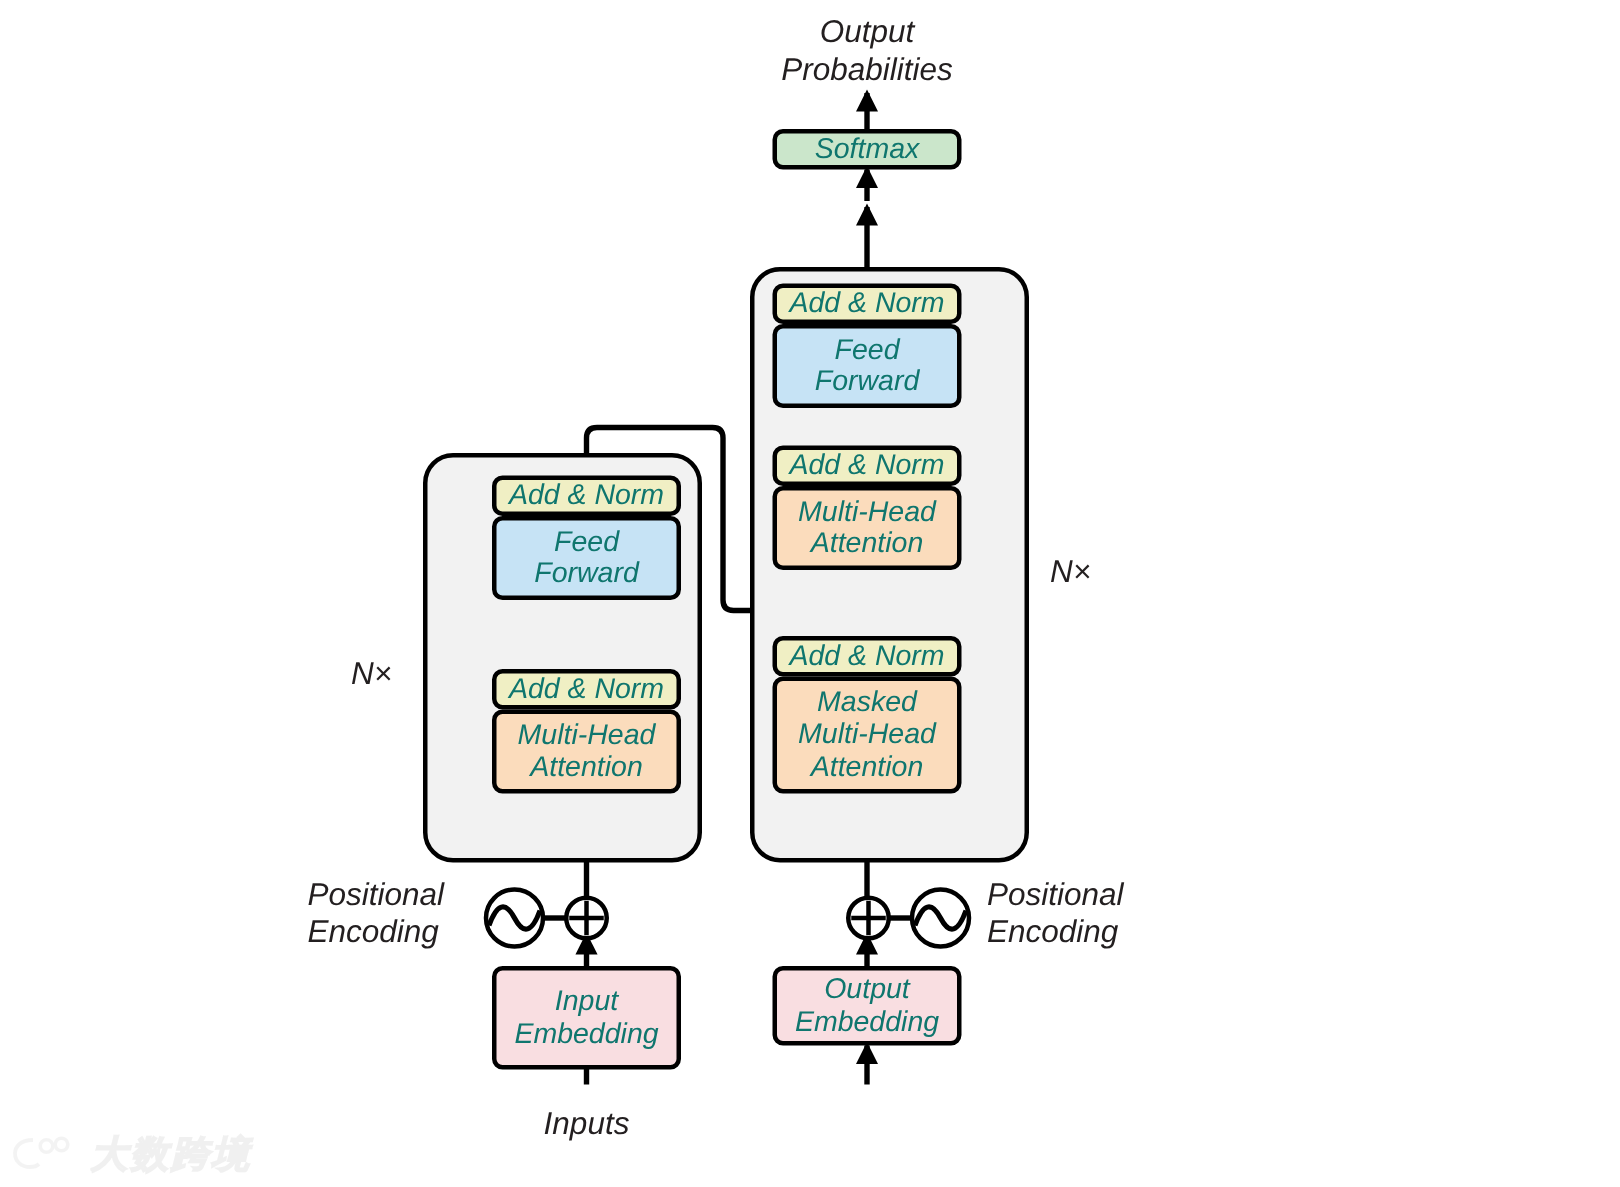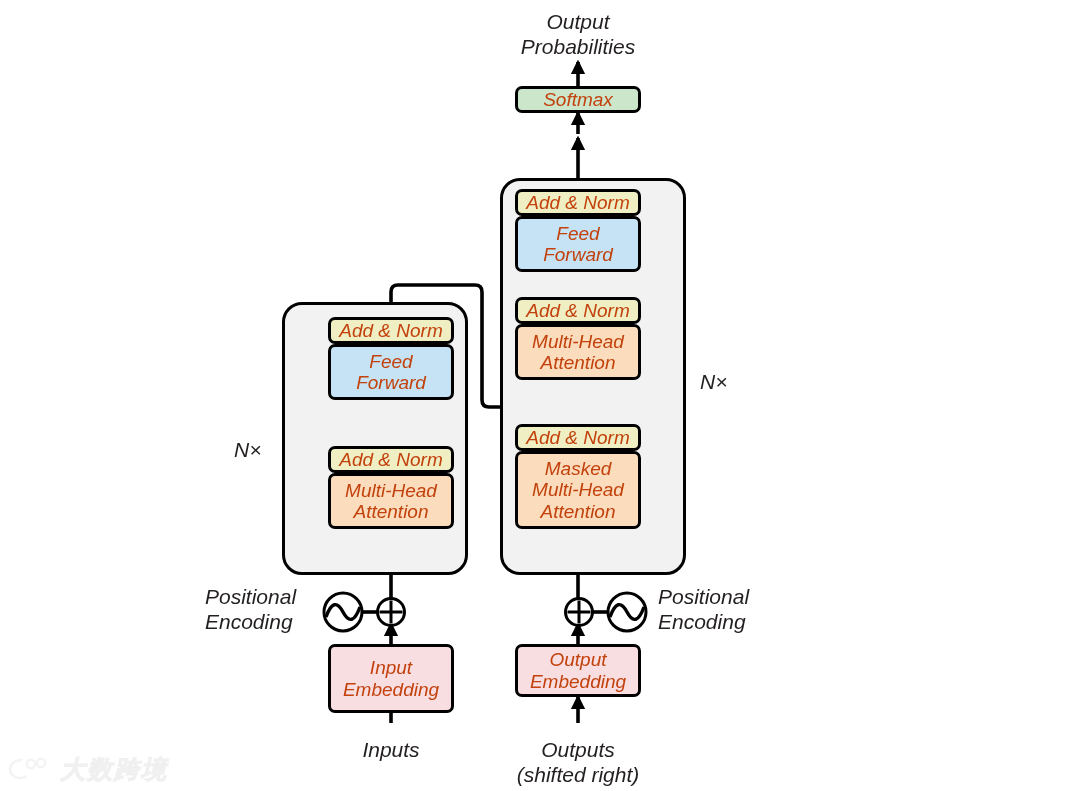--- a/index.html
+++ b/index.html
@@ -31,21 +31,21 @@
     position: absolute;
     box-sizing: border-box;
     border: 3px solid #000000;
     border-radius: 7px;
     display: flex;
     align-items: center;
     justify-content: center;
     text-align: center;
     line-height: 1.12;
     font-size: 19px;
-    color: #c2410c;
+    color: #0f766e;
     white-space: pre-line;
     z-index: 3;
   }
   .stack {
     position: absolute;
     box-sizing: border-box;
     border: 3.5px solid #000000;
     border-radius: 20px;
     background: #f2f2f2;
     z-index: 1;
@@ -252,22 +252,20 @@
   <svg class="pe" style="left:562px; top:591px;" width="86" height="44" viewBox="0 0 86 44">
     <circle cx="17" cy="21" r="13.5" fill="#ffffff" stroke="#000000" stroke-width="3"></circle>
     <path d="M 5.5 21 L 28.5 21 M 17 9.5 L 17 32.5" stroke="#000000" stroke-width="3"></path>
     <circle cx="65" cy="21" r="19" fill="#ffffff" stroke="#000000" stroke-width="3"></circle>
     <path d="M 48 26 Q 56 4 65 21 Q 74 38 82 16" fill="none" stroke="#000000" stroke-width="3.4"></path>
   </svg>
 
   <div class="node" style="left:515px; top:644px; width:126px; height:53px; background:#f9dee1;">Output
 Embedding</div>
 
-  <div class="caption" style="left:488px; top:738px; width:180px;">Outputs
-(shifted right)</div>
 
   <div id="watermark">
     <svg width="44" height="26" viewBox="0 0 44 26">
       <path d="M 14 4 C 5 4 2 9 2 13 C 2 18 6 22 12 22 C 15 22 17 21 18 20" fill="none" stroke="#e9e9e9" stroke-width="2.6"></path>
       <circle cx="23" cy="8" r="4.2" fill="none" stroke="#e9e9e9" stroke-width="2.4"></circle>
       <circle cx="33" cy="7" r="4.2" fill="none" stroke="#e9e9e9" stroke-width="2.4"></circle>
     </svg>
     <span class="wm-text">大数跨境</span>
   </div>
 

